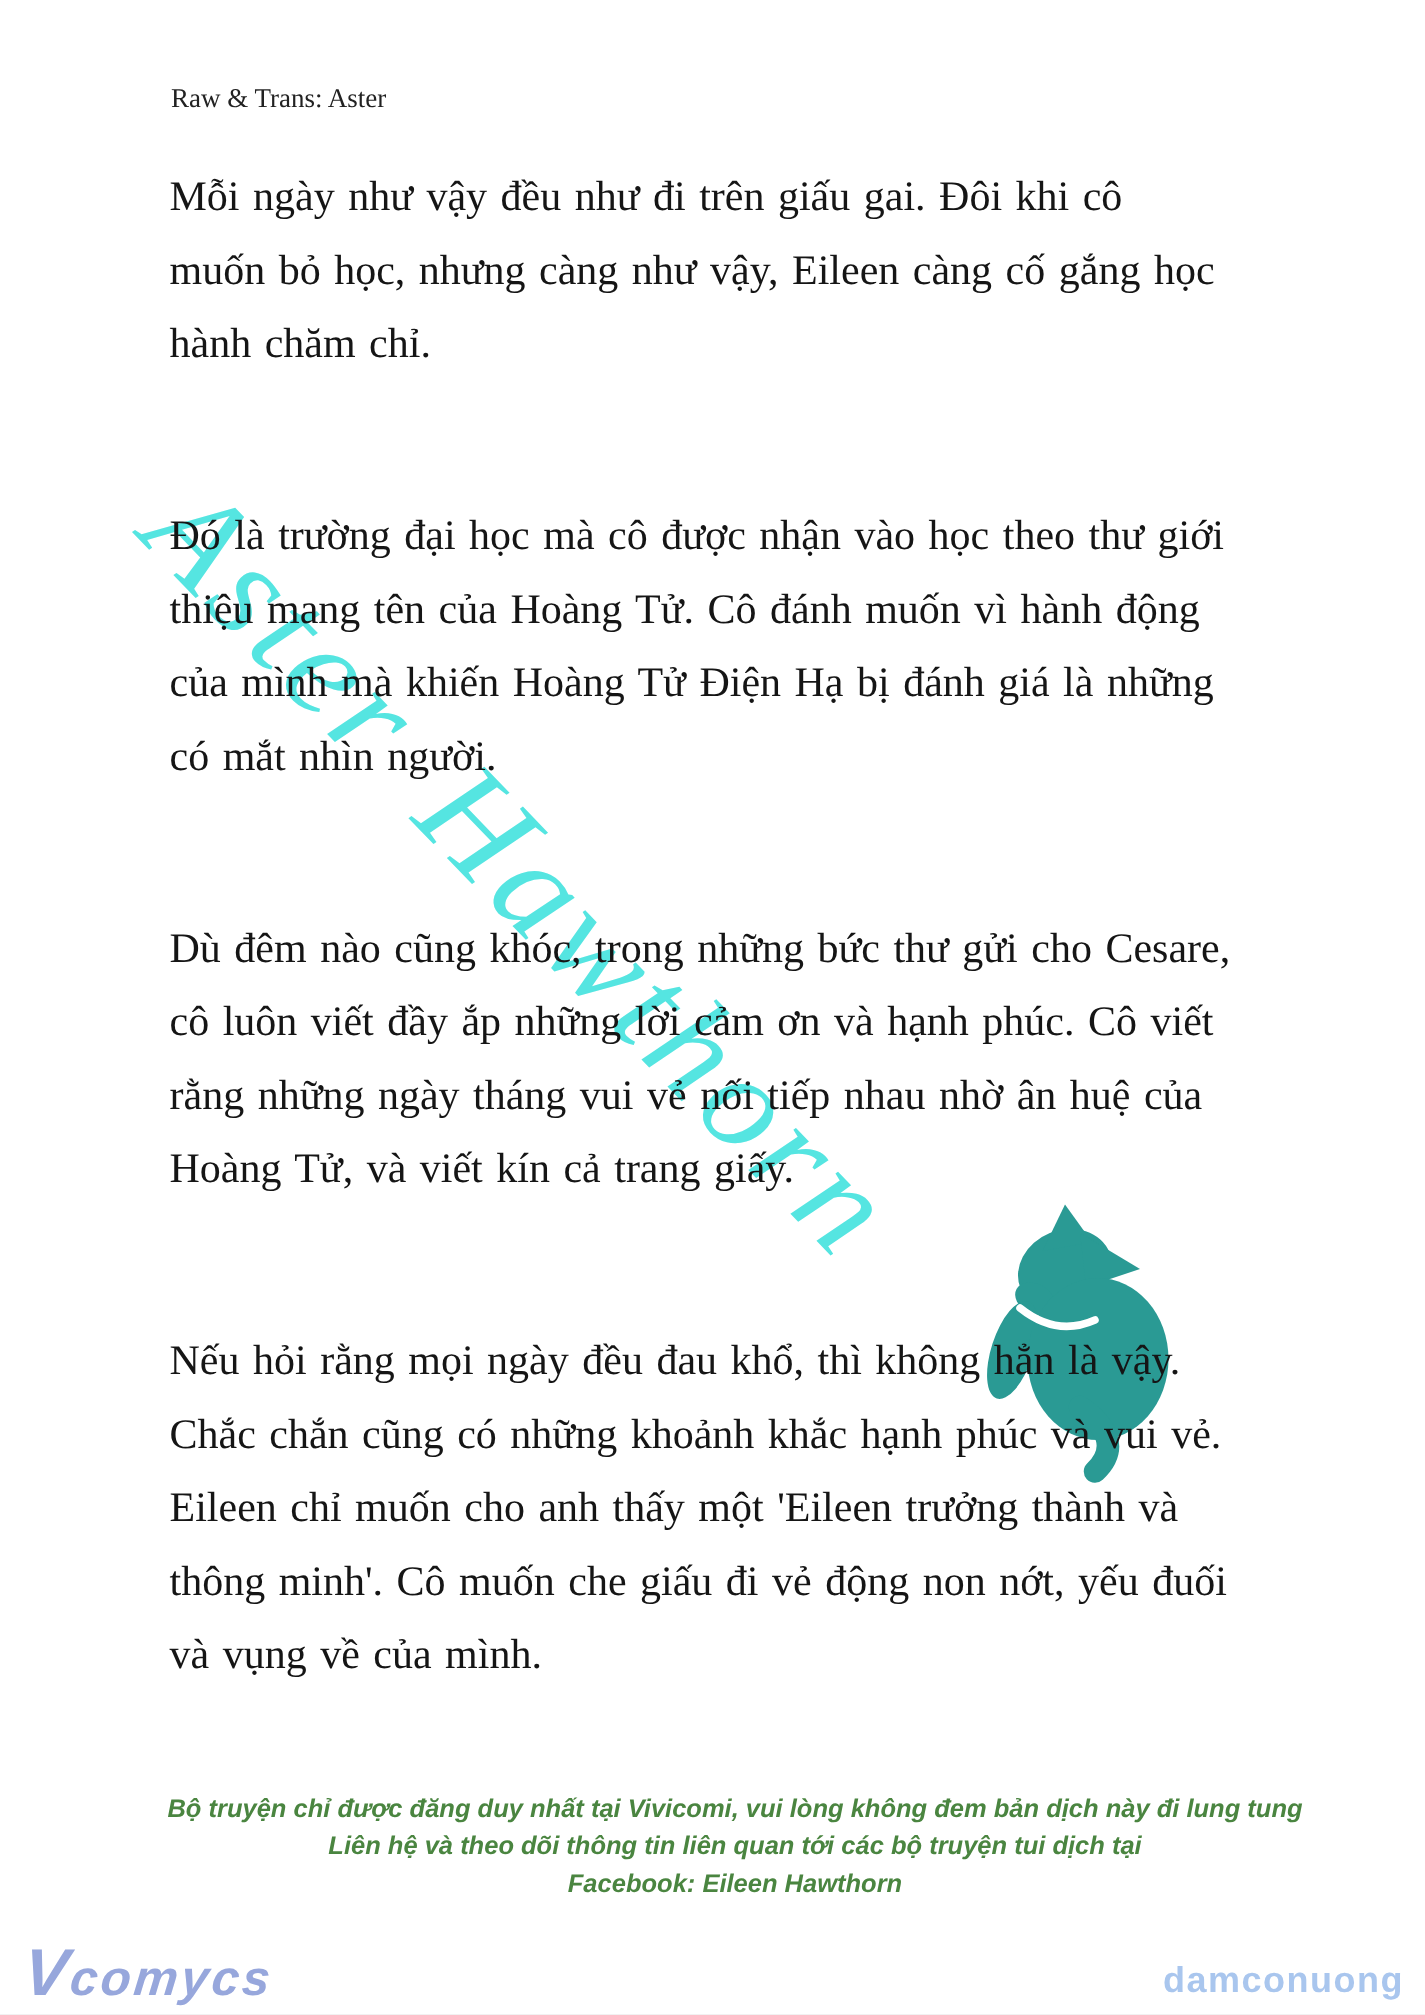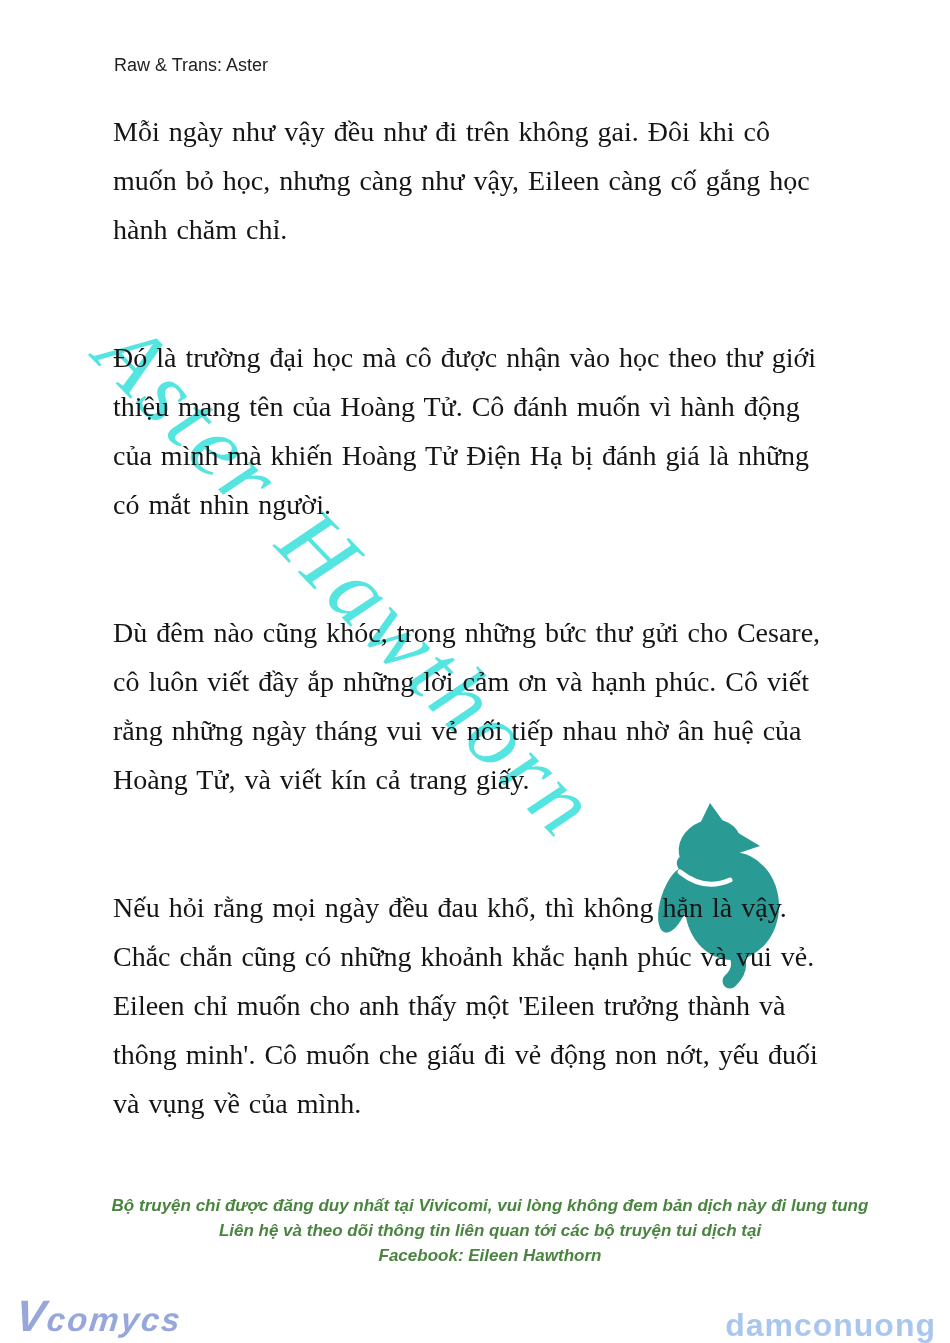--- a/index.html
+++ b/index.html
@@ -29,21 +29,21 @@
   }
   
   .cat{
     position:absolute;
     left:650px;top:800px;
     z-index:2;
   }
   .credit{
     position:absolute;
     left:114px;top:55px;
-    font-family:Liberation Sans, sans-serif;
+    font-family:Liberation Serif, serif;
     font-size:18px;
     color:#222222;
     z-index:5;
   }
   .content{
     position:absolute;
     left:113px;top:107px;
     width:760px;
     z-index:4;
   }
@@ -81,21 +81,21 @@
     color:#97a7dc;
     transform:skewX(-6deg);
     z-index:5;
   }
   .logo-left::first-letter{font-size:44px;}
   .logo-right{
     position:absolute;
     right:14px;top:1307px;
     font-family:"Liberation Sans", sans-serif;
     font-weight:bold;
-    font-size:32px;
+    font-size:24px;
     letter-spacing:1px;
     color:#a9c6ee;
     text-shadow:0 0 2px #ffffff,0 0 4px #ffffff,1px 1px 2px #ffffff,-1px -1px 2px #ffffff;
     z-index:5;
   }
 </style>
 </head>
 <body>
 
 <div class="page">
@@ -120,21 +120,21 @@
       <path d="M70,138 C88,150 96,166 80,181" fill="none" stroke="#2a9a94" stroke-width="15" stroke-linecap="round"></path>
     </g>
 
     <path d="M30,72 C45,84 62,88 80,80" fill="none" stroke="#ffffff" stroke-width="5" stroke-linecap="round"></path>
   </svg>
 
   <div class="credit">Raw &amp; Trans: Aster</div>
 
   <div class="content">
     <p class="para">
-      <span class="line">Mỗi ngày như vậy đều như đi trên không gai. Đôi khi cô</span>
+      <span class="line">Mỗi ngày như vậy đều như đi trên giấu gai. Đôi khi cô</span>
       <span class="line">muốn bỏ học, nhưng càng như vậy, Eileen càng cố gắng học</span>
       <span class="line">hành chăm chỉ.</span>
     </p>
     <p class="para">
       <span class="line">Đó là trường đại học mà cô được nhận vào học theo thư giới</span>
       <span class="line">thiệu mang tên của Hoàng Tử. Cô đánh muốn vì hành động</span>
       <span class="line">của mình mà khiến Hoàng Tử Điện Hạ bị đánh giá là những</span>
       <span class="line">có mắt nhìn người.</span>
     </p>
     <p class="para">

